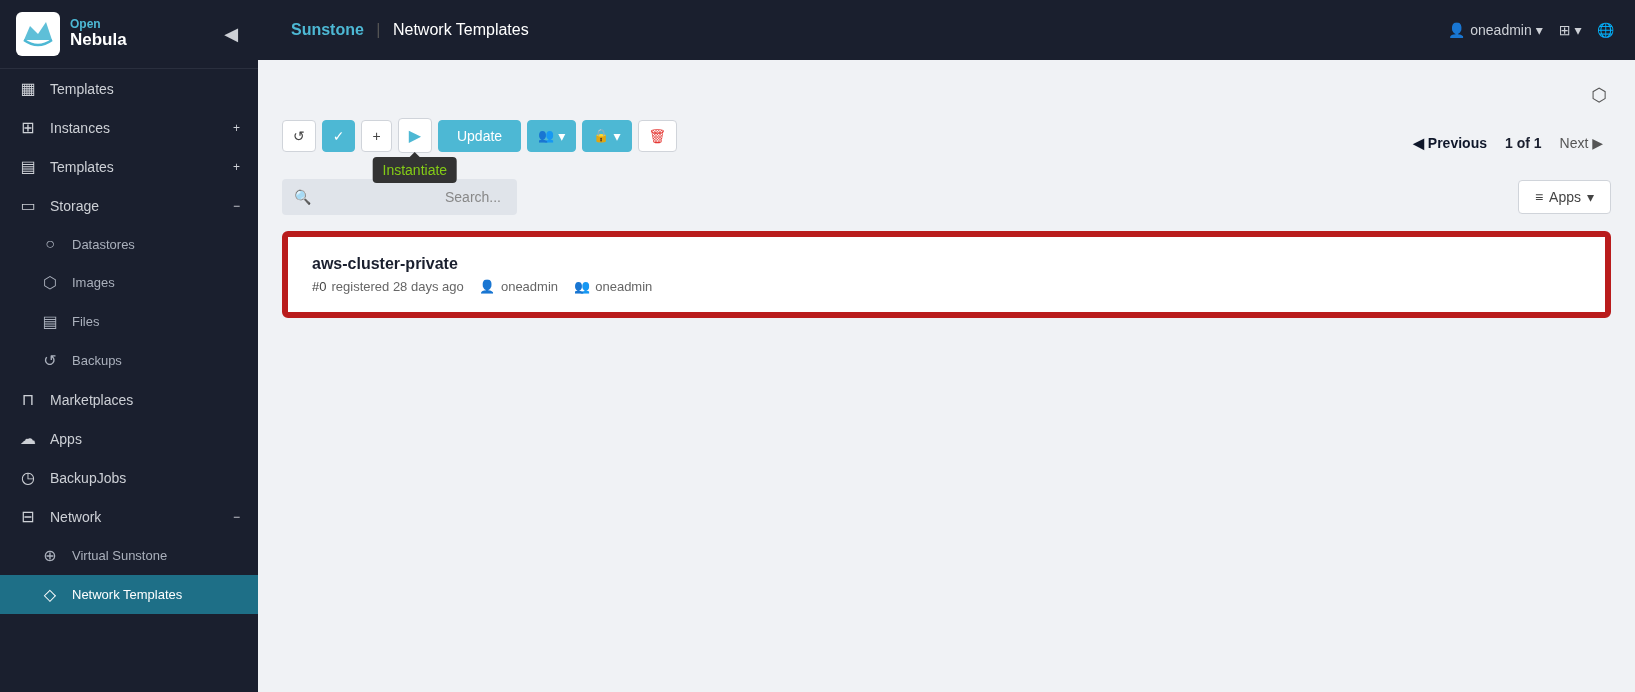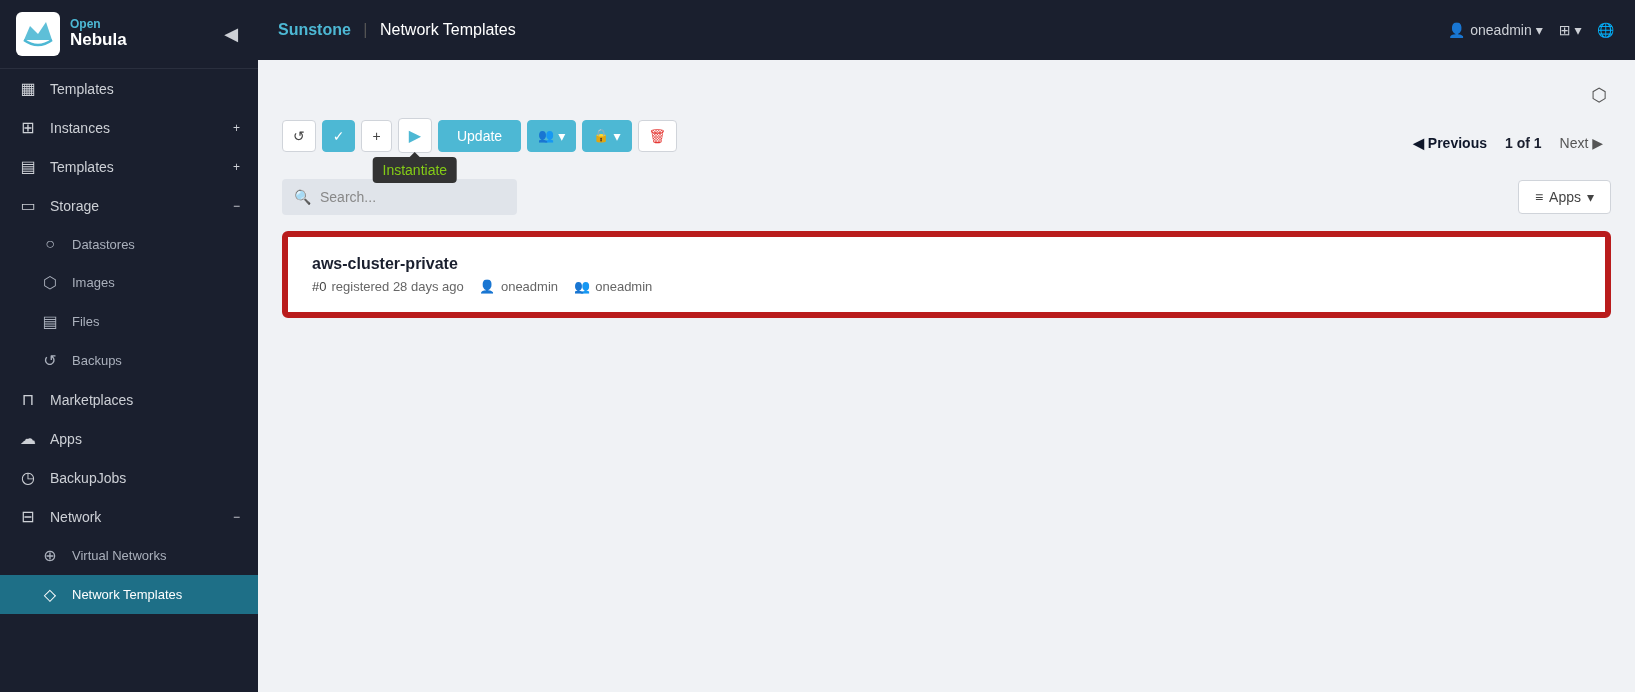--- a/index.html
+++ b/index.html
@@ -60,21 +60,21 @@
       background: #1a1f2e;
       color: #fff;
       display: flex;
       align-items: center;
       padding: 0 20px;
       height: 60px;
       flex-shrink: 0;
       gap: 10px;
     }
     .topbar-title { font-size: 16px; }
-    .topbar-title .sunstone { color: #4db8d4; font-weight: 600; }
+    .topbar-title .sunstone { color: #4db8d4; font-weight: 600; margin-left: 13px; }
     .topbar-title .separator { color: #555; margin: 0 8px; }
     .topbar-right { margin-left: auto; display: flex; align-items: center; gap: 16px; }
     .topbar-btn {
       background: none;
       border: none;
       color: #cdd0d6;
       cursor: pointer;
       font-size: 14px;
       display: flex;
       align-items: center;
@@ -151,20 +151,21 @@
     }
     .search-box {
       flex: 1;
       background: #e0e4ea;
       border: none;
       border-radius: 4px;
       padding: 10px 16px 10px 38px;
       font-size: 14px;
       color: #444;
       outline: none;
+      text-align: right;
     }
     .search-box::placeholder { color: #888; }
     .search-wrapper {
       flex: 1;
       position: relative;
     }
     .search-icon-pos {
       position: absolute;
       left: 12px;
       top: 50%;
@@ -334,21 +335,21 @@
   </div>
 
   <div class="sidebar-item">
     <span class="sidebar-icon">⊟</span>
     <span>Network</span>
     <span class="sidebar-expand">−</span>
   </div>
 
   <div class="sidebar-item sidebar-sub">
     <span class="sidebar-icon">⊕</span>
-    <span>Virtual Networks</span>
+    <span>Virtual Sunstone</span>
   </div>
 
   <div class="sidebar-item sidebar-sub active">
     <span class="sidebar-icon">◇</span>
     <span>Network Templates</span>
   </div>
 </aside>
 
 <div class="main">
 

